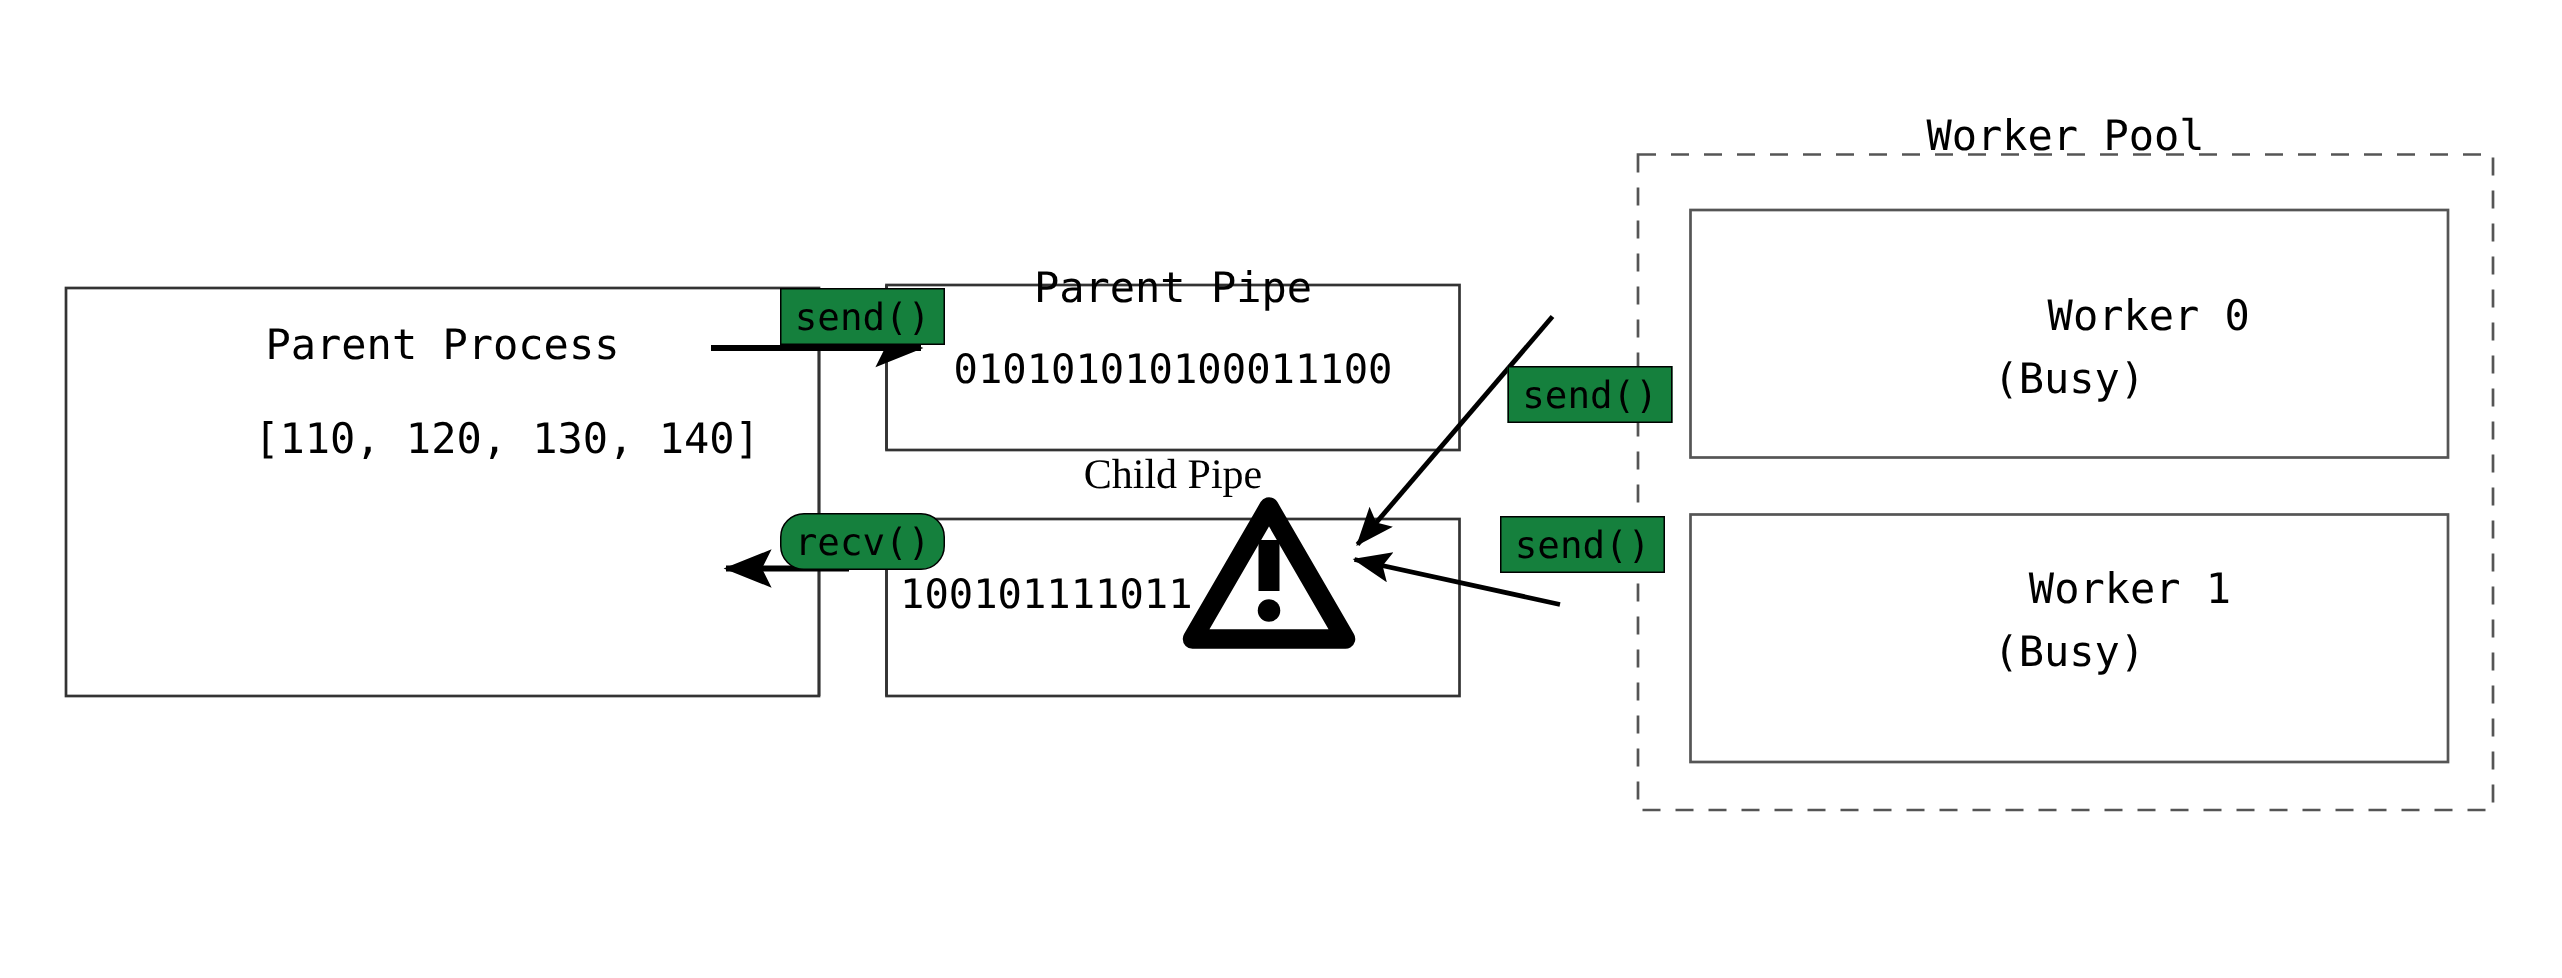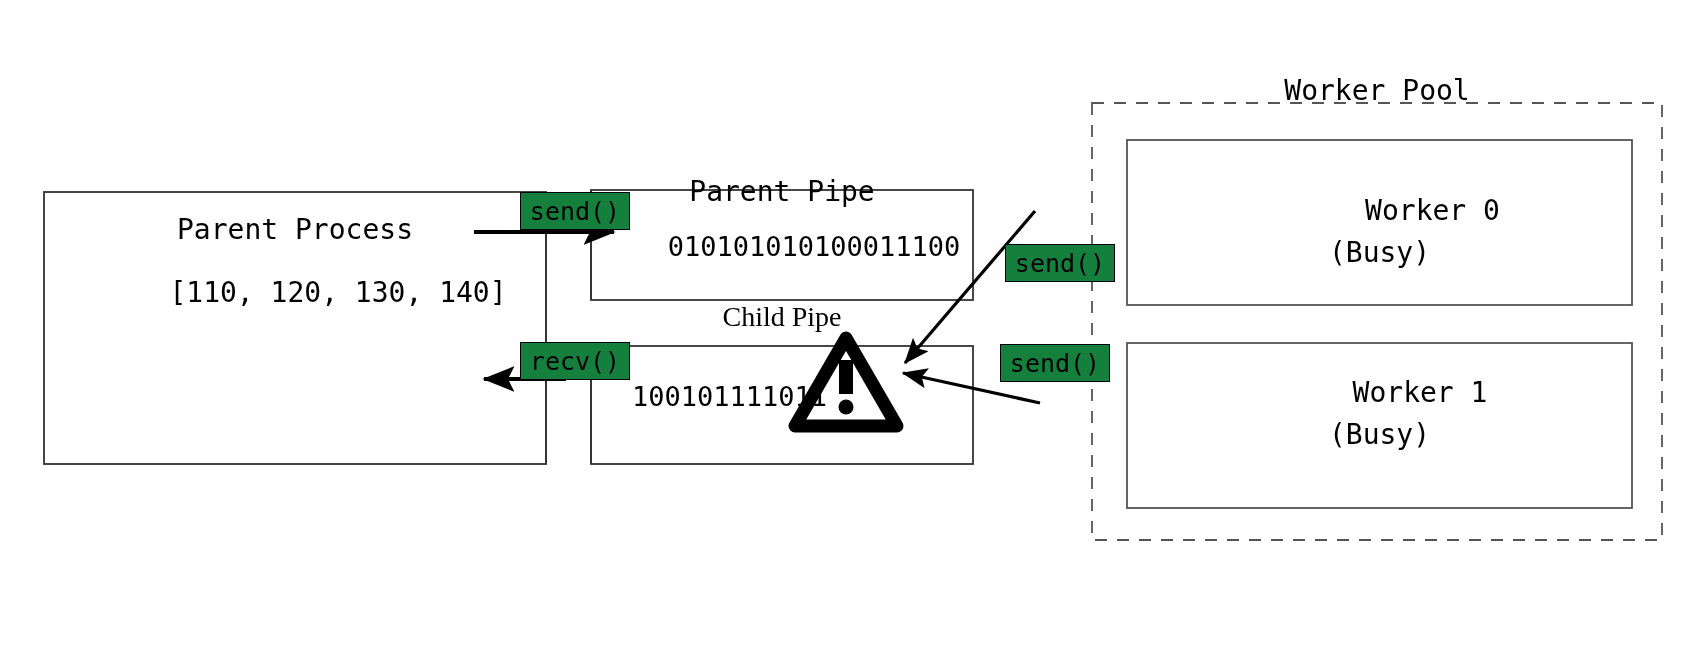--- a/index.html
+++ b/index.html
@@ -27,21 +27,21 @@
   .lbl {
     position: absolute;
     font-family: "DejaVu Sans Mono", "Liberation Mono", monospace;
     color: #000000;
     white-space: pre;
     text-align: center;
     line-height: 1.25;
   }
   .title-lbl { font-size: 28px; }
   .box-lbl   { font-size: 28px; }
-  .bits-lbl  { font-size: 27px; margin-left: 32px; }
+  .bits-lbl  { font-size: 27px; }
 
   .callbox {
     position: absolute;
     background: #15803d;
     border: 1.6px solid #000000;
     box-sizing: border-box;
     display: flex;
     align-items: center;
     justify-content: center;
     font-family: "DejaVu Sans Mono", "Liberation Mono", monospace;
@@ -109,19 +109,19 @@
   <div class="lbl title-lbl" style="left:1092px; top:73px; width:570px;">Worker Pool</div>
 
   <div class="lbl box-lbl" style="left:1127px; top:193px; width:611px;">Worker 0</div>
   <div class="lbl box-lbl" style="left:1127px; top:235px; width:505px;">(Busy)</div>
 
   <div class="lbl box-lbl" style="left:1127px; top:375px; width:586px;">Worker 1</div>
   <div class="lbl box-lbl" style="left:1127px; top:417px; width:505px;">(Busy)</div>
 
   <div class="callbox" style="left:520px; top:192px; width:110px; height:38px;">send()</div>
 
-  <div class="callbox" style="left:520px; top:342px; width:110px; height:38px;">recv()</div>
+  <div class="callbox" style="left:520px; top:342px; width:110px; height:38px;border-radius:16px;">recv()</div>
 
   <div class="callbox" style="left:1005px; top:244px; width:110px; height:38px;">send()</div>
 
   <div class="callbox" style="left:1000px; top:344px; width:110px; height:38px;">send()</div>
 
 </div>
 
 </body></html>

